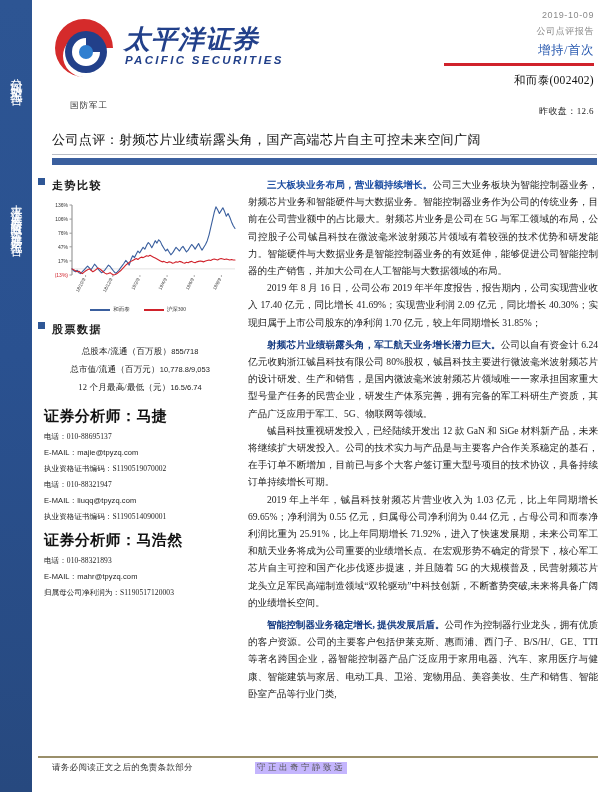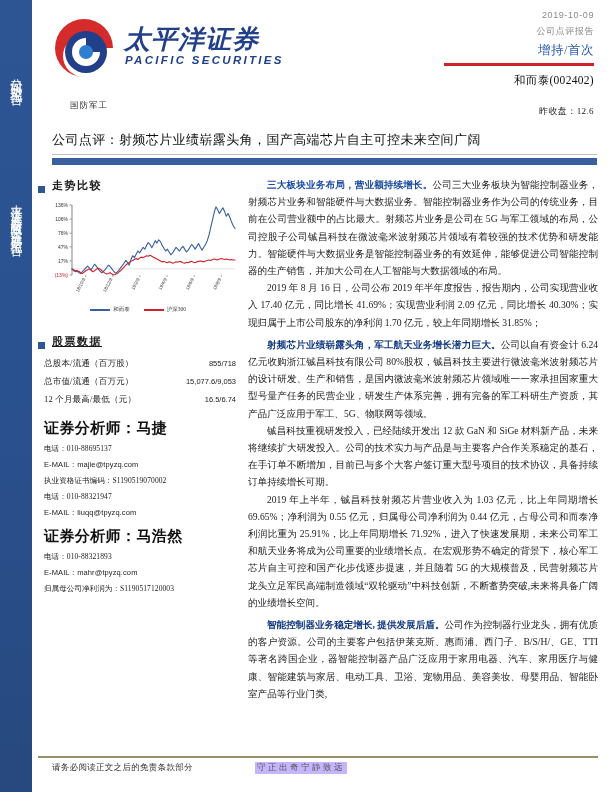--- a/index.html
+++ b/index.html
@@ -80,39 +80,39 @@
     position:absolute;left:52px;top:154px;width:545px;height:1px;background:#b9bdc5;
   }
   .title-bar{
     position:absolute;left:52px;top:158px;width:545px;height:7px;
     background:#3a5f9e;
   }
 
   
   .lcol{position:absolute;left:38px;top:178px;width:200px;}
   .blk-head{
-    display:flex;align-items:flex-end;gap:7px;margin-bottom:4px;
+    display:flex;align-items:flex-start;gap:7px;margin-bottom:4px;
   }
   .blk-sq{width:7px;height:7px;background:#2f5796;display:inline-block;}
   .blk-title{font-size:11px;font-weight:bold;color:#1b1b1b;letter-spacing:1.5px;}
 
   
   .chart-wrap{position:relative;width:200px;height:108px;margin-top:3px;}
   .chart-svg{display:block;}
   .chart-legend{
     display:flex;justify-content:center;gap:14px;margin-top:1px;
     font-size:5.5px;color:#333;
   }
   .lg-item{display:flex;align-items:center;gap:3px;}
   .lg-line{width:20px;height:2px;display:inline-block;}
 
   
   .stk{margin-top:6px;}
   .stk-row{
-    display:flex;justify-content:space-between;align-items:baseline;
+    display:flex;justify-content:center;align-items:baseline;
     font-size:8.5px;color:#1b1b1b;padding:3px 2px 3px 6px;
   }
   .stk-k{letter-spacing:.2px;}
   .stk-v{font-family:"Liberation Sans","DejaVu Sans",sans-serif;font-size:7.5px;color:#1b1b1b;}
 
   
   .ana{margin-top:10px;padding-left:6px;}
   .ana-name{font-size:15px;font-weight:bold;color:#111;margin-top:9px;letter-spacing:.4px;}
   .ana-line{font-size:7.5px;color:#222;margin-top:6px;letter-spacing:.1px;}
   .ana-line.en{font-family:"Liberation Sans","DejaVu Sans",sans-serif;font-size:7.5px;}
@@ -222,64 +222,65 @@
       <span class="lg-item">
         <span class="lg-line" style="background: rgb(58, 95, 158);"></span>
         <span>和而泰</span>
       </span>
       <span class="lg-item">
         <span class="lg-line" style="background: rgb(208, 34, 43);"></span>
         <span>沪深300</span>
       </span>
     </div>
 
-  <div class="blk-head" style="margin-top:21px;text-decoration:underline;">
+  <div class="blk-head" style="margin-top:9px;">
     <span class="blk-sq"></span>
     <span class="blk-title">股票数据</span>
   </div>
 
   <div class="stk" id="stock-table">
       <div class="stk-row">
         <span class="stk-k">总股本/流通（百万股）</span>
         <span class="stk-v">855/718</span>
       </div>
       <div class="stk-row">
         <span class="stk-k">总市值/流通（百万元）</span>
-        <span class="stk-v">15,077.6/9,053</span>
+        <span class="stk-v">10,778.8/9,053</span>
       </div>
       <div class="stk-row">
         <span class="stk-k">12 个月最高/最低（元）</span>
         <span class="stk-v">16.5/6.74</span>
       </div>
     </div>
 
   <div class="ana" id="analyst-list">
       <div>
         <div class="ana-name">证券分析师：马捷</div>
         <div class="ana-line">电话：010-88695137</div>
         <div class="ana-line en">E-MAIL：majie@tpyzq.com</div>
         <div class="ana-line">执业资格证书编码：S1190519070002</div>
       </div>
       <div>
         <div class="ana-line">电话：010-88321947</div>
         <div class="ana-line en">E-MAIL：liuqq@tpyzq.com</div>
+        <div class="ana-line">执业资格证书编码：S1190514090001</div>
       </div>
       <div>
         <div class="ana-name">证券分析师：马浩然</div>
         <div class="ana-line">电话：010-88321893</div>
         <div class="ana-line en">E-MAIL：mahr@tpyzq.com</div>
         <div class="ana-line">归属母公司净利润为：S1190517120003</div>
       </div>
     </div>
 </div>
 
 <div class="body">
   <p class="para"><span class="lead">三大板块业务布局，营业额持续增长。</span><span>公司三大业务板块为智能控制器业务，射频芯片业务和智能硬件与大数据业务。智能控制器业务作为公司的传统业务，目前在公司营业额中的占比最大。射频芯片业务是公司在 5G 与军工领域的布局，公司控股子公司铖昌科技在微波毫米波射频芯片领域有着较强的技术优势和研发能力。智能硬件与大数据业务是智能控制器业务的有效延伸，能够促进公司智能控制器的生产销售，并加大公司在人工智能与大数据领域的布局。</span></p>
   <p class="para">2019 年 8 月 16 日，公司公布 2019 年半年度报告，报告期内，公司实现营业收入 17.40 亿元，同比增长 41.69%；实现营业利润 2.09 亿元，同比增长 40.30%；实现归属于上市公司股东的净利润 1.70 亿元，较上年同期增长 31.85%；</p>
   <p class="para gap"><span class="lead-navy">射频芯片业绩崭露头角，军工航天业务增长潜力巨大。</span><span>公司以自有资金计 6.24 亿元收购浙江铖昌科技有限公司 80%股权，铖昌科技主要进行微波毫米波射频芯片的设计研发、生产和销售，是国内微波毫米波射频芯片领域唯一一家承担国家重大型号量产任务的民营企业，研发生产体系完善，拥有完备的军工科研生产资质，其产品广泛应用于军工、5G、物联网等领域。</span></p>
   <p class="para">铖昌科技重视研发投入，已经陆续开发出 12 款 GaN 和 SiGe 材料新产品，未来将继续扩大研发投入。公司的技术实力与产品是与主要客户合作关系稳定的基石，在手订单不断增加，目前已与多个大客户签订重大型号项目的技术协议，具备持续订单持续增长可期。</p>
   <p class="para">2019 年上半年，铖昌科技射频芯片营业收入为 1.03 亿元，比上年同期增长 69.65%；净利润为 0.55 亿元，归属母公司净利润为 0.44 亿元，占母公司和而泰净利润比重为 25.91%，比上年同期增长 71.92%，进入了快速发展期，未来公司军工和航天业务将成为公司重要的业绩增长点。在宏观形势不确定的背景下，核心军工芯片自主可控和国产化步伐逐步提速，并且随着 5G 的大规模普及，民营射频芯片龙头立足军民高端制造领域“双轮驱动”中科技创新，不断蓄势突破,未来将具备广阔的业绩增长空间。</p>
-  <p class="para gap"><span class="lead-navy">智能控制器业务稳定增长, 提供发展后盾。</span><span>公司作为控制器行业龙头，拥有优质的客户资源。公司的主要客户包括伊莱克斯、惠而浦、西门子、B/S/H/、GE、TTI 等著名跨国企业，器智能控制器产品广泛应用于家用电器、汽车、家用医疗与健康、智能建筑与家居、电动工具、卫浴、宠物用品、美容美妆、母婴用品、智能卧室产品等行业门类,</span></p>
+  <p class="para gap"><span class="lead-navy">智能控制器业务稳定增长, 提供发展后盾。</span><span>公司作为控制器行业龙头，拥有优质的客户资源。公司的主要客户包括伊莱克斯、惠而浦、西门子、B/S/H/、GE、TTI 等著名跨国企业，器智能控制器产品广泛应用于家用电器、汽车、家用医疗与健康、智能建筑与家居、电动工具、卫浴、宠物用品、美容美妆、生产和销售、智能卧室产品等行业门类,</span></p>
 </div>
 
 <div class="foot-rule"></div>
 <div class="foot-text">请务必阅读正文之后的免责条款部分</div>
 <div class="watermark">守正出奇宁静致远</div>
 
 </body></html>

